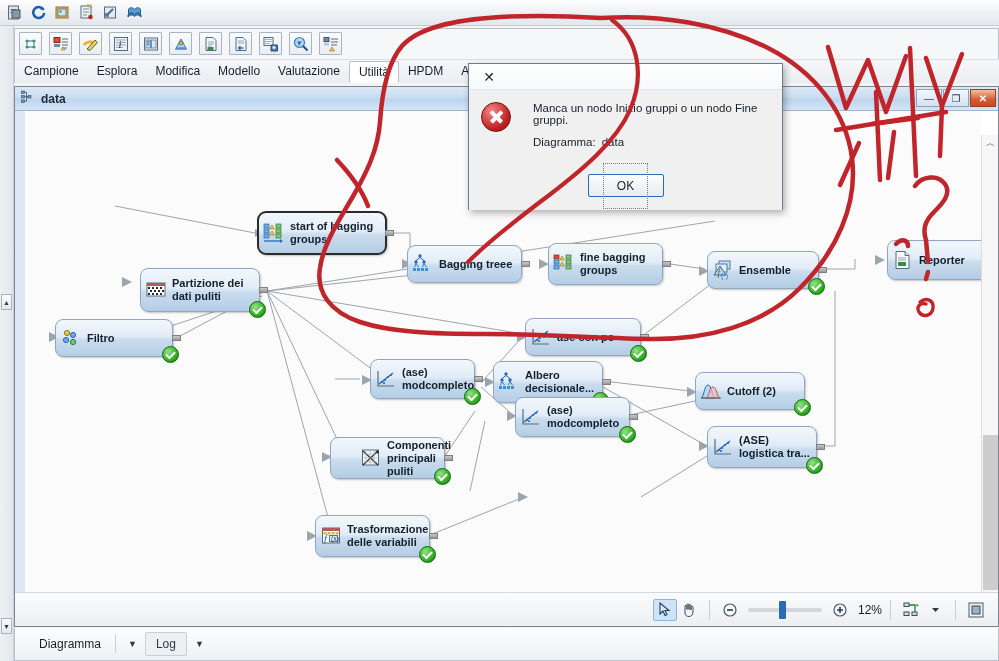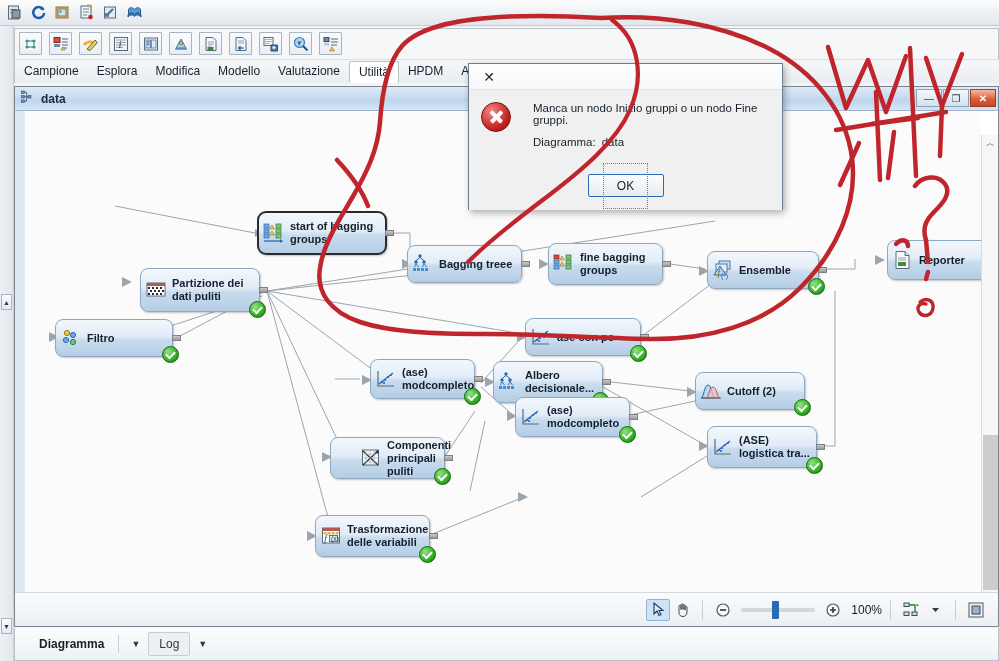--- a/index.html
+++ b/index.html
@@ -218,21 +218,21 @@
 
   
   .bottombar {
     position: absolute; left: 14px; top: 628px;
     width: 985px; height: 33px;
     background: linear-gradient(to bottom,#fdfdfd,#eef1f4);
     border: 1px solid #b9c2ca; border-top: none;
     display: flex; align-items: center; padding-left: 14px;
   }
   .btab {
-    font-size: 12px; color: #13202d; font-weight: bold;
+    font-size: 12px; color: #13202d; font-weight: normal;
     padding: 4px 10px;
   }
   .btab.inactive {
     font-weight: normal;
     background: #edf0f3;
     border: 1px solid #c6ced6;
     border-radius: 2px;
     color: #2a3a4a;
   }
   .bcaret {
@@ -865,21 +865,21 @@
           </div>
           <div class="ztrack">
             <div class="zthumb"></div>
           </div>
           <div class="zbtn">
             <svg width="16" height="16" viewBox="0 0 16 16">
                 <circle cx="8" cy="8" r="6" fill="#f6f9fc" stroke="#4a5a68" stroke-width="1.2"></circle>
                 <path d="M5 8 H11 M8 5 V11" stroke="#2a3a48" stroke-width="1.6"></path>
               </svg>
           </div>
-          <span class="zpct">100%</span>
+          <span class="zpct">12%</span>
         </div>
         <div class="zsep"></div>
         <div class="zgroup">
           <div class="zbtn">
             <svg width="17" height="15" viewBox="0 0 17 15">
                 <rect x="1" y="1" width="5" height="3.5" fill="#cfe0f0" stroke="#3a4a58"></rect>
                 <rect x="1" y="10" width="5" height="3.5" fill="#cfe0f0" stroke="#3a4a58"></rect>
                 <rect x="9" y="10" width="5" height="3.5" fill="#cfe0f0" stroke="#3a4a58"></rect>
                 <path d="M6 3 H12 V10" fill="none" stroke="#2f7a2f" stroke-width="1.3"></path>
                 <polygon points="13.5,2 16,3.2 13.5,4.4" fill="#2f7a2f"></polygon>

